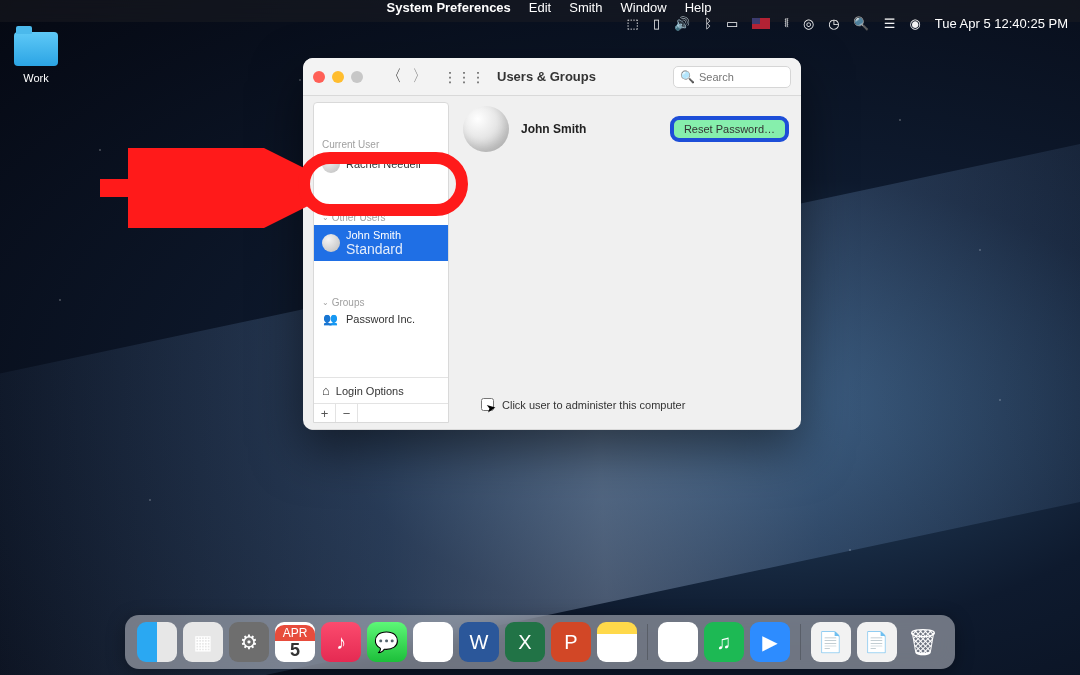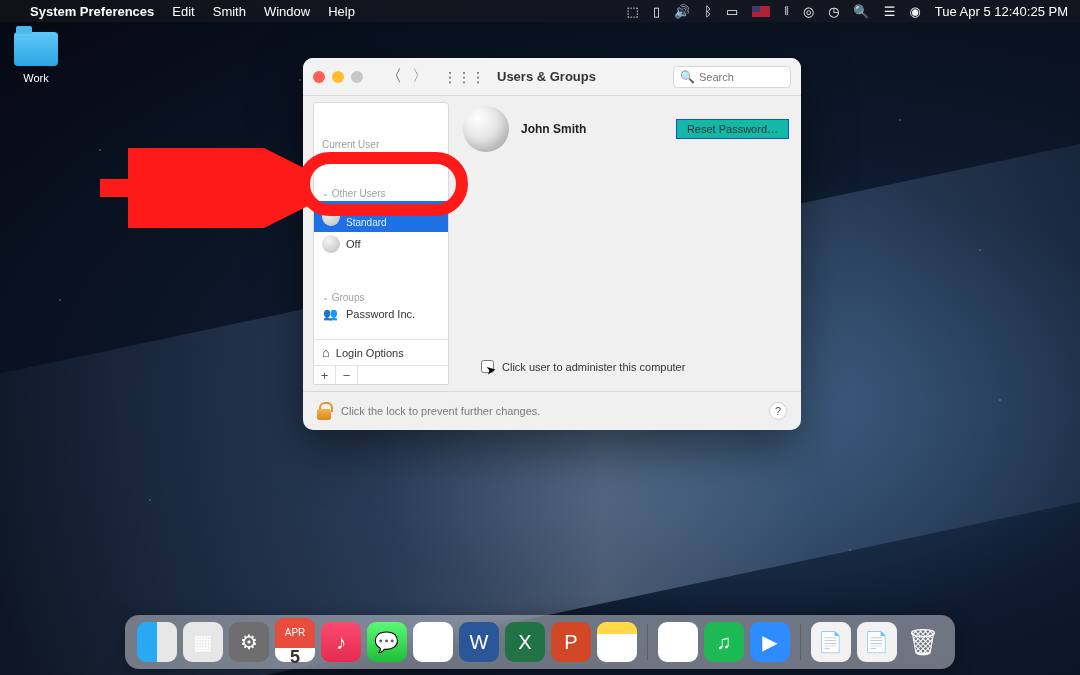--- a/index.html
+++ b/index.html
@@ -29,21 +29,21 @@
   content:""; position:absolute; left:-100px; top:250px; width:1400px; height:350px;
   background: linear-gradient(100deg, transparent 0%, rgba(120,160,210,.25) 35%, rgba(180,200,230,.35) 50%, rgba(120,160,210,.25) 65%, transparent 100%);
   transform: rotate(-12deg);
 }
 
 
 .menubar {
   position:absolute; top:0; left:0; right:0; height:22px;
   background: rgba(30,30,36,.45); backdrop-filter: blur(6px);
   display:flex; align-items:center; color:#fff; font-size:13px;
-  padding: 0 12px; z-index:50;
+  padding: 0 12px; z-index:50;flex-direction:column;
 }
 .menubar .left { display:flex; align-items:center; gap:18px; }
 .menubar .left .apple { font-size:14px; }
 .menubar .left .app { font-weight:600; }
 .menubar .right { margin-left:auto; display:flex; align-items:center; gap:14px; font-size:13px; }
 .menubar .right .ic { opacity:.95; }
 .flag { width:18px; height:11px; background:linear-gradient(#b22234 0 0) 0 0/100% 1px,
   repeating-linear-gradient(#b22234 0 1px,#fff 1px 2px) 0 0/100% 100%; position:relative; display:inline-block;}
 .flag::before{content:"";position:absolute;left:0;top:0;width:8px;height:6px;background:#3c3b6e;}
 
@@ -71,34 +71,34 @@
 .search .sic{ color:#9a9a9a; font-size:12px;}
 .search input{ border:none; outline:none; font-size:11px; width:80px; background:transparent; color:#333;}
 
 .body { flex:1; display:flex; }
 .sidebar { width:136px; border:1px solid #d9d9d9; margin:6px 0 0 10px; background:#fff; border-radius:4px 4px 0 0; display:flex; flex-direction:column; font-size:11px; position:relative;}
 .section-label { color:#a0a0a0; padding:6px 8px 2px; font-size:10px; display:flex; align-items:center; gap:3px;margin-top:30px;}
 .section-label .chev{ font-size:8px;}
 .urow { display:flex; align-items:center; gap:6px; padding:3px 8px; color:#333;}
 .urow .av { width:18px; height:18px; border-radius:50%; background:radial-gradient(circle at 35% 30%, #f4f4f4, #bcbcbc); flex:0 0 18px;}
 .urow.sel { background:#1f6fe5; color:#fff; padding:4px 8px;}
-.urow.sel .sub { font-size:10px; color:#e2ecfb; display:block;}
+.urow.sel .sub { font-size:14px; color:#e2ecfb; display:block;}
 .urow .uname{font-size:11px; line-height:1.1;}
 .grpic { width:18px; height:12px; display:inline-flex; align-items:center; justify-content:center; font-size:12px; color:#333;}
 .sidebar-footer { margin-top:auto; }
 .login-opts { border-top:1px solid #e3e3e3; padding:5px 8px; display:flex; align-items:center; gap:6px; font-size:11px; color:#333;}
 .login-opts .hic{font-size:13px;}
 .pmrow { display:flex; border-top:1px solid #e3e3e3;}
 .pmrow button { width:22px; height:18px; background:#fff; border:none; border-right:1px solid #e3e3e3; font-size:13px; color:#555; cursor:pointer;}
 
 .main { flex:1; padding:10px 12px 6px 14px; display:flex; flex-direction:column;}
 .userhdr { display:flex; align-items:center; gap:12px;}
 .bigav { width:46px; height:46px; border-radius:50%; background:radial-gradient(circle at 32% 28%, #ffffff, #e8e8e8 40%, #bdbdbd); box-shadow:inset -4px -6px 8px rgba(0,0,0,.12);}
 .userhdr .nm { font-weight:600; font-size:12px; color:#222;}
-.resetbtn { margin-left:auto; background:#14b8a6; border:1px solid #1d4ed8; border-radius:0; padding:3px 10px; font-size:11px; color:#333; cursor:pointer;}
+.resetbtn { margin-left:auto; background:#86efac; border:4px solid #1d4ed8; border-radius:9px; padding:3px 10px; font-size:11px; color:#333; cursor:pointer;}
 .adminrow { margin-top:auto; margin-bottom:6px; display:flex; align-items:center; gap:8px; font-size:11px; color:#333; padding-left:18px; position:relative;}
 .adminrow input[type=checkbox]{ width:13px; height:13px;}
 .cursor { position:absolute; left:23px; top:3px; font-size:12px; color:#000; transform:rotate(-10deg);}
 .divider { height:1px; background:#d9d9d9; margin:6px -12px 0 -14px;}
 
 .lockrow { display:flex; align-items:center; gap:10px; padding:10px 14px; font-size:11px; color:#7a7a7a;}
 .lockic { width:14px; height:18px; position:relative;}
 .lockic::before{content:"";position:absolute;left:2px;top:0;width:10px;height:8px;border:2px solid #d29a3a;border-bottom:none;border-radius:6px 6px 0 0;}
 .lockic::after{content:"";position:absolute;left:0;top:7px;width:14px;height:11px;background:linear-gradient(#f4b24a,#d88a1e);border-radius:2px;}
 .helpbtn { margin-left:auto; width:18px; height:18px; border-radius:50%; border:1px solid #cfcfcf; background:#fff; font-size:11px; color:#555; display:flex; align-items:center; justify-content:center; cursor:pointer;}
@@ -111,21 +111,21 @@
 
 .dock { position:absolute; left:50%; transform:translateX(-50%); bottom:6px; height:54px;
   background:rgba(230,230,235,.45); backdrop-filter:blur(10px); border-radius:14px;
   display:flex; align-items:center; padding:0 12px; gap:6px; z-index:30; box-shadow:0 4px 18px rgba(0,0,0,.35);}
 .dockic { width:40px; height:40px; border-radius:9px; display:flex; align-items:center; justify-content:center; font-size:20px; color:#fff;}
 .dsep { width:1px; height:36px; background:rgba(0,0,0,.2); margin:0 4px;}
 .di-finder{background:linear-gradient(90deg,#2aa8f2 50%,#e7e7e7 50%);}
 .di-launch{background:#e7e7e7;}
 .di-settings{background:#6e6e6e;}
 .di-cal{background:#fff;color:#e74c3c;flex-direction:column;font-size:9px;line-height:1;}
-.di-cal .mo{background:#e74c3c;color:#fff;width:100%;text-align:center;border-radius:9px 9px 0 0;padding:10px 0;font-size:10px;}
+.di-cal .mo{background:#e74c3c;color:#fff;width:100%;text-align:center;border-radius:9px 9px 0 0;padding:2px 0;font-size:12px;}
 .di-cal .dy{color:#333;font-size:18px;font-weight:600;}
 .di-music{background:linear-gradient(#fb4b6e,#e52a52);}
 .di-msg{background:linear-gradient(#5df777,#1dbf3a);}
 .di-chrome{background:#fff;}
 .di-word{background:#2b579a;}
 .di-excel{background:#217346;}
 .di-ppt{background:#d24726;}
 .di-notes{background:linear-gradient(#ffd94a 30%,#fff 30%);}
 .di-slack{background:#fff;}
 .di-spotify{background:#1db954;}
@@ -197,35 +197,35 @@
       <div class="wtitle">Users &amp; Groups</div>
       <div class="search">
         <span class="sic">🔍</span>
         <input type="text" placeholder="Search" style="">
       </div>
     </div>
 
     <div class="body">
       <div class="sidebar">
         <div class="section-label">Current User</div>
+        <div class="urow">
+          <div class="av"></div>
+          <span class="uname">Rachel Needell</span>
+        </div>
         <div class="section-label">
             <span class="chev">⌄</span>
             <span>Other Users</span>
           </div>
         <div class="urow sel">
           <div class="av"></div>
           <div>
             <span class="uname">John Smith</span>
             <span class="sub">Standard</span>
           </div>
         </div>
-        <div class="urow">
-          <div class="av"></div>
-          <span class="uname">Off</span>
-        </div>
         <div class="section-label">
             <span class="chev">⌄</span>
             <span>Groups</span>
           </div>
         <div class="urow">
           <span class="grpic">👥</span>
           <span class="uname">Password Inc.</span>
         </div>
         <div class="sidebar-footer">
           <div class="login-opts">
@@ -247,25 +247,20 @@
         </div>
         <div class="adminrow">
           <span class="cursor">➤</span>
           <input type="checkbox" style="">
           <span>Click user to administer this computer</span>
         </div>
       </div>
     </div>
 
     <div class="divider"></div>
-    <div class="lockrow">
-      <div class="lockic"></div>
-      <span>Click the lock to prevent further changes.</span>
-      <div class="helpbtn">?</div>
-    </div>
   </div>
 
   <div class="dock">
     <div class="dockic di-finder"></div>
     <div class="dockic di-launch">▦</div>
     <div class="dockic di-settings">⚙</div>
     <div class="dockic di-cal">
       <div class="mo">APR</div>
       <div class="dy">5</div>
     </div>

